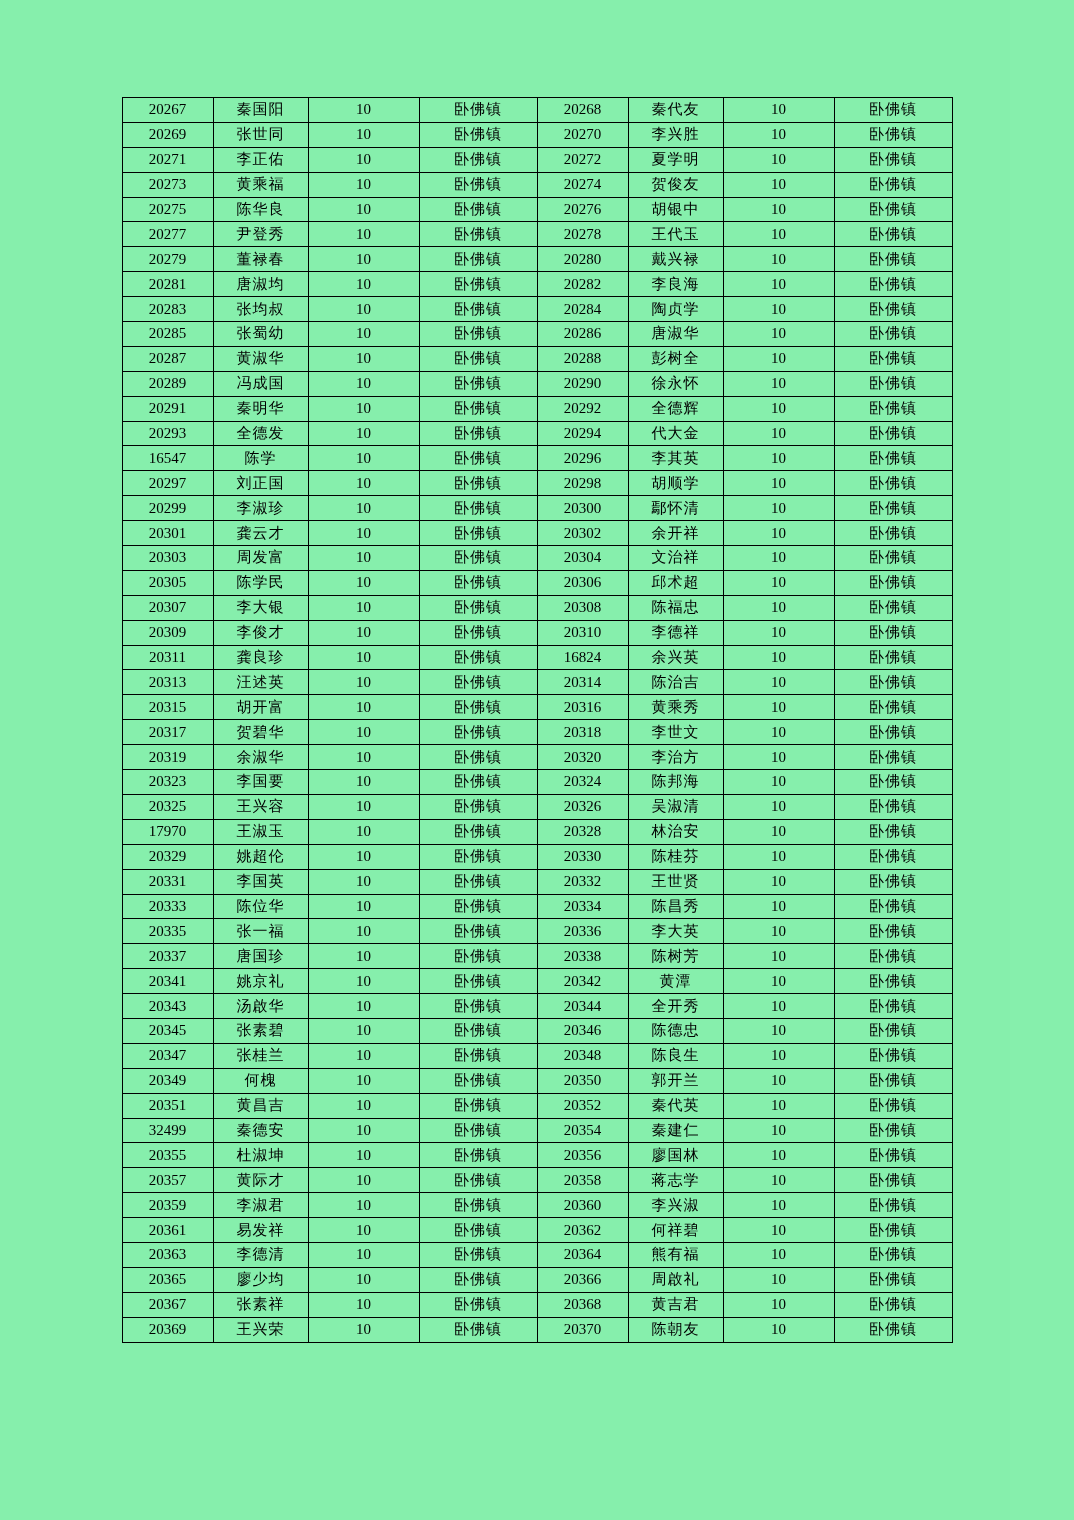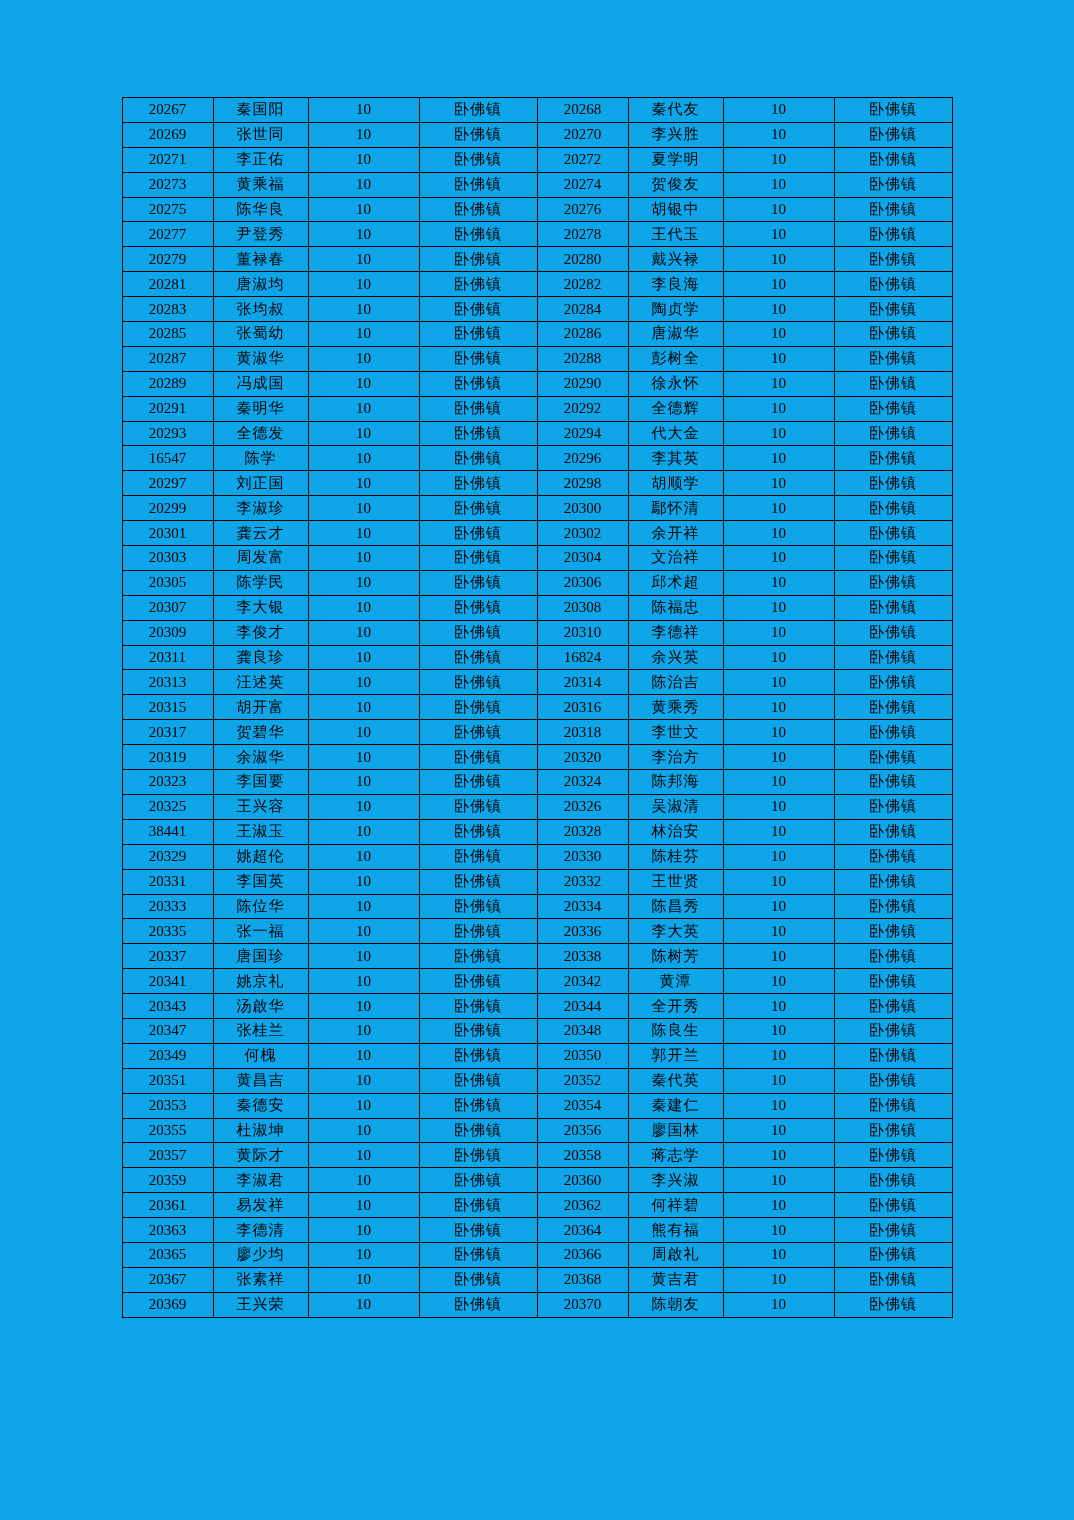--- a/index.html
+++ b/index.html
@@ -4,21 +4,21 @@
 <style>
   html, body {
     margin: 0;
     padding: 0;
     background: #ffffff;
     font-family: "Liberation Serif", "DejaVu Serif", serif;
   }
   .page {
     width: 1074px;
     height: 1520px;
-    background: #0ea5e9;
+    background: #86efac;
     position: relative;
     overflow: hidden;
   }
   table.roster {
     border-collapse: collapse;
     table-layout: fixed;
     width: 790px;
     margin: 0 auto;
     position: relative;
     top: 97px;
@@ -329,21 +329,21 @@
           <td class="col-0">20325</td>
           <td class="col-1">王兴容</td>
           <td class="col-2">10</td>
           <td class="col-3">卧佛镇</td>
           <td class="col-0">20326</td>
           <td class="col-1">吴淑清</td>
           <td class="col-2">10</td>
           <td class="col-3">卧佛镇</td>
         </tr>
         <tr>
-          <td class="col-0">38441</td>
+          <td class="col-0">17970</td>
           <td class="col-1">王淑玉</td>
           <td class="col-2">10</td>
           <td class="col-3">卧佛镇</td>
           <td class="col-0">20328</td>
           <td class="col-1">林治安</td>
           <td class="col-2">10</td>
           <td class="col-3">卧佛镇</td>
         </tr>
         <tr>
           <td class="col-0">20329</td>
@@ -409,20 +409,30 @@
           <td class="col-0">20343</td>
           <td class="col-1">汤啟华</td>
           <td class="col-2">10</td>
           <td class="col-3">卧佛镇</td>
           <td class="col-0">20344</td>
           <td class="col-1">全开秀</td>
           <td class="col-2">10</td>
           <td class="col-3">卧佛镇</td>
         </tr>
         <tr>
+          <td class="col-0">20345</td>
+          <td class="col-1">张素碧</td>
+          <td class="col-2">10</td>
+          <td class="col-3">卧佛镇</td>
+          <td class="col-0">20346</td>
+          <td class="col-1">陈德忠</td>
+          <td class="col-2">10</td>
+          <td class="col-3">卧佛镇</td>
+        </tr>
+        <tr>
           <td class="col-0">20347</td>
           <td class="col-1">张桂兰</td>
           <td class="col-2">10</td>
           <td class="col-3">卧佛镇</td>
           <td class="col-0">20348</td>
           <td class="col-1">陈良生</td>
           <td class="col-2">10</td>
           <td class="col-3">卧佛镇</td>
         </tr>
         <tr>
@@ -439,21 +449,21 @@
           <td class="col-0">20351</td>
           <td class="col-1">黄昌吉</td>
           <td class="col-2">10</td>
           <td class="col-3">卧佛镇</td>
           <td class="col-0">20352</td>
           <td class="col-1">秦代英</td>
           <td class="col-2">10</td>
           <td class="col-3">卧佛镇</td>
         </tr>
         <tr>
-          <td class="col-0">20353</td>
+          <td class="col-0">32499</td>
           <td class="col-1">秦德安</td>
           <td class="col-2">10</td>
           <td class="col-3">卧佛镇</td>
           <td class="col-0">20354</td>
           <td class="col-1">秦建仁</td>
           <td class="col-2">10</td>
           <td class="col-3">卧佛镇</td>
         </tr>
         <tr>
           <td class="col-0">20355</td>

